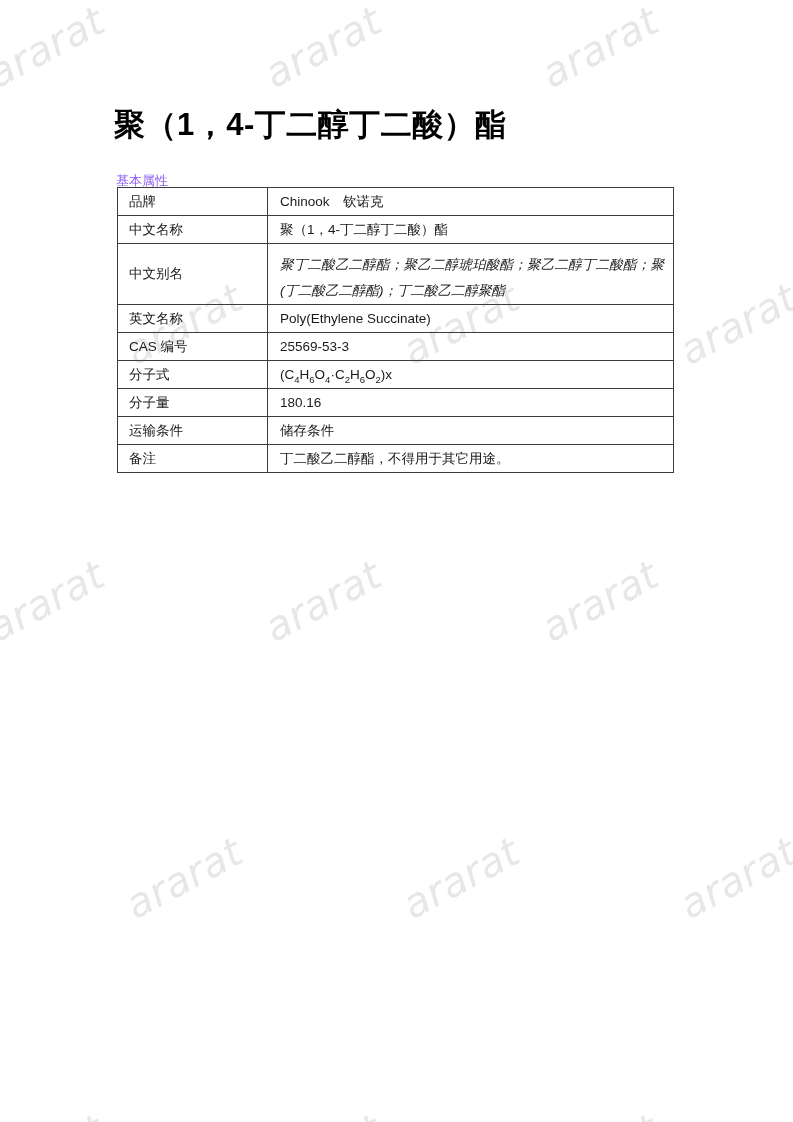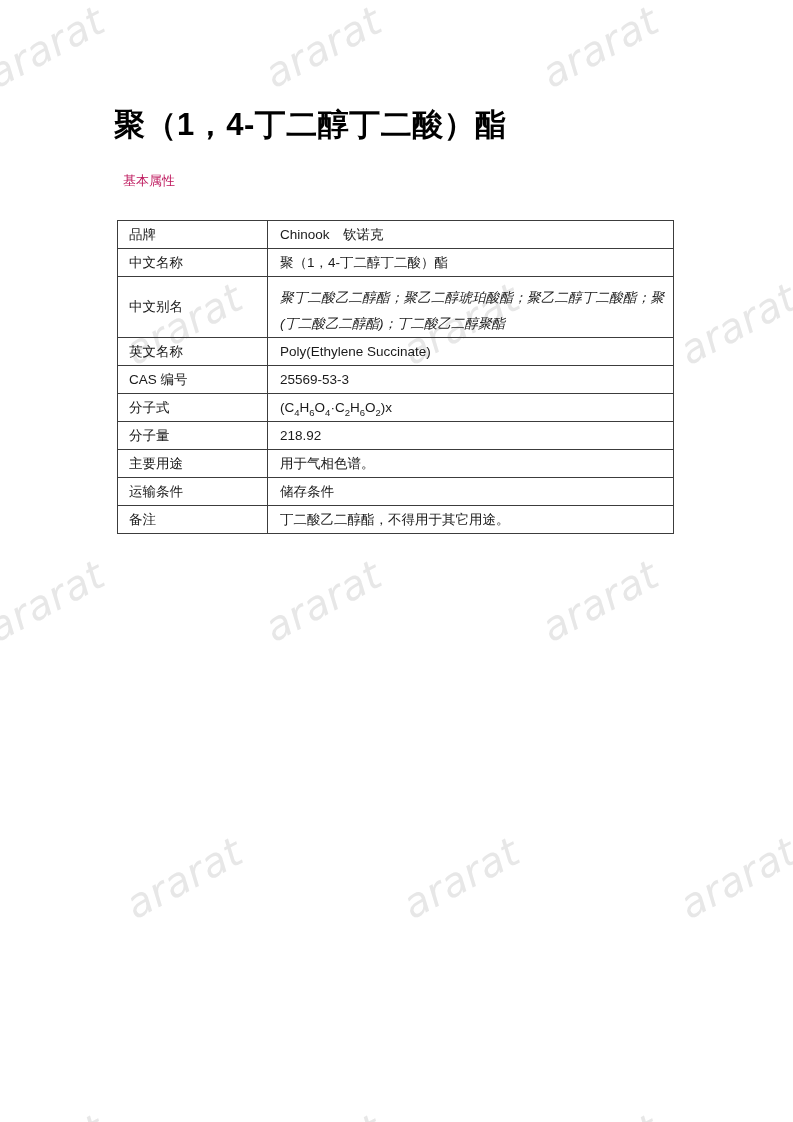--- a/index.html
+++ b/index.html
@@ -51,33 +51,33 @@
     font-size: 31px;
     font-weight: 700;
     letter-spacing: 0.5px;
     line-height: 44px;
     color: #000000;
     white-space: nowrap;
   }
 
   #section-subtitle {
     position: absolute;
-    left: 123px;
+    left: 116px;
     top: 172px;
     font-size: 13px;
     font-weight: 400;
-    color: #be185d;
+    color: #8b5cf6;
     line-height: 18px;
   }
 
   
   #props-table {
     position: absolute;
     left: 117px;
-    top: 220px;
+    top: 187px;
     width: 556px;
     border-collapse: collapse;
     table-layout: fixed;
     background: transparent;
   }
   #props-table col.label-col { width: 150px; }
   #props-table col.value-col { width: 406px; }
 
   #props-table td {
     border: 1px solid #3c3c3c;
@@ -177,28 +177,24 @@
 
       <tr class="short-row">
         <td class="prop-label">分子式</td>
         <td class="prop-value" id="formula-cell">
           <span>(C</span><span class="sub">4</span><span>H</span><span class="sub">6</span><span>O</span><span class="sub">4</span><span>·C</span><span class="sub">2</span><span>H</span><span class="sub">6</span><span>O</span><span class="sub">2</span><span>)x</span>
         </td>
       </tr>
 
       <tr class="short-row">
         <td class="prop-label">分子量</td>
-        <td class="prop-value">218.92</td>
-      </tr>
-
-
-      <tr class="short-row">
-        <td class="prop-label">主要用途</td>
-        <td class="prop-value">用于气相色谱。</td>
-      </tr>
+        <td class="prop-value">180.16</td>
+      </tr>
+
+
 
 
       <tr class="short-row">
         <td class="prop-label">运输条件</td>
         <td class="prop-value">储存条件</td>
       </tr>
 
       <tr class="short-row">
         <td class="prop-label">备注</td>
         <td class="prop-value">丁二酸乙二醇酯，不得用于其它用途。</td>

